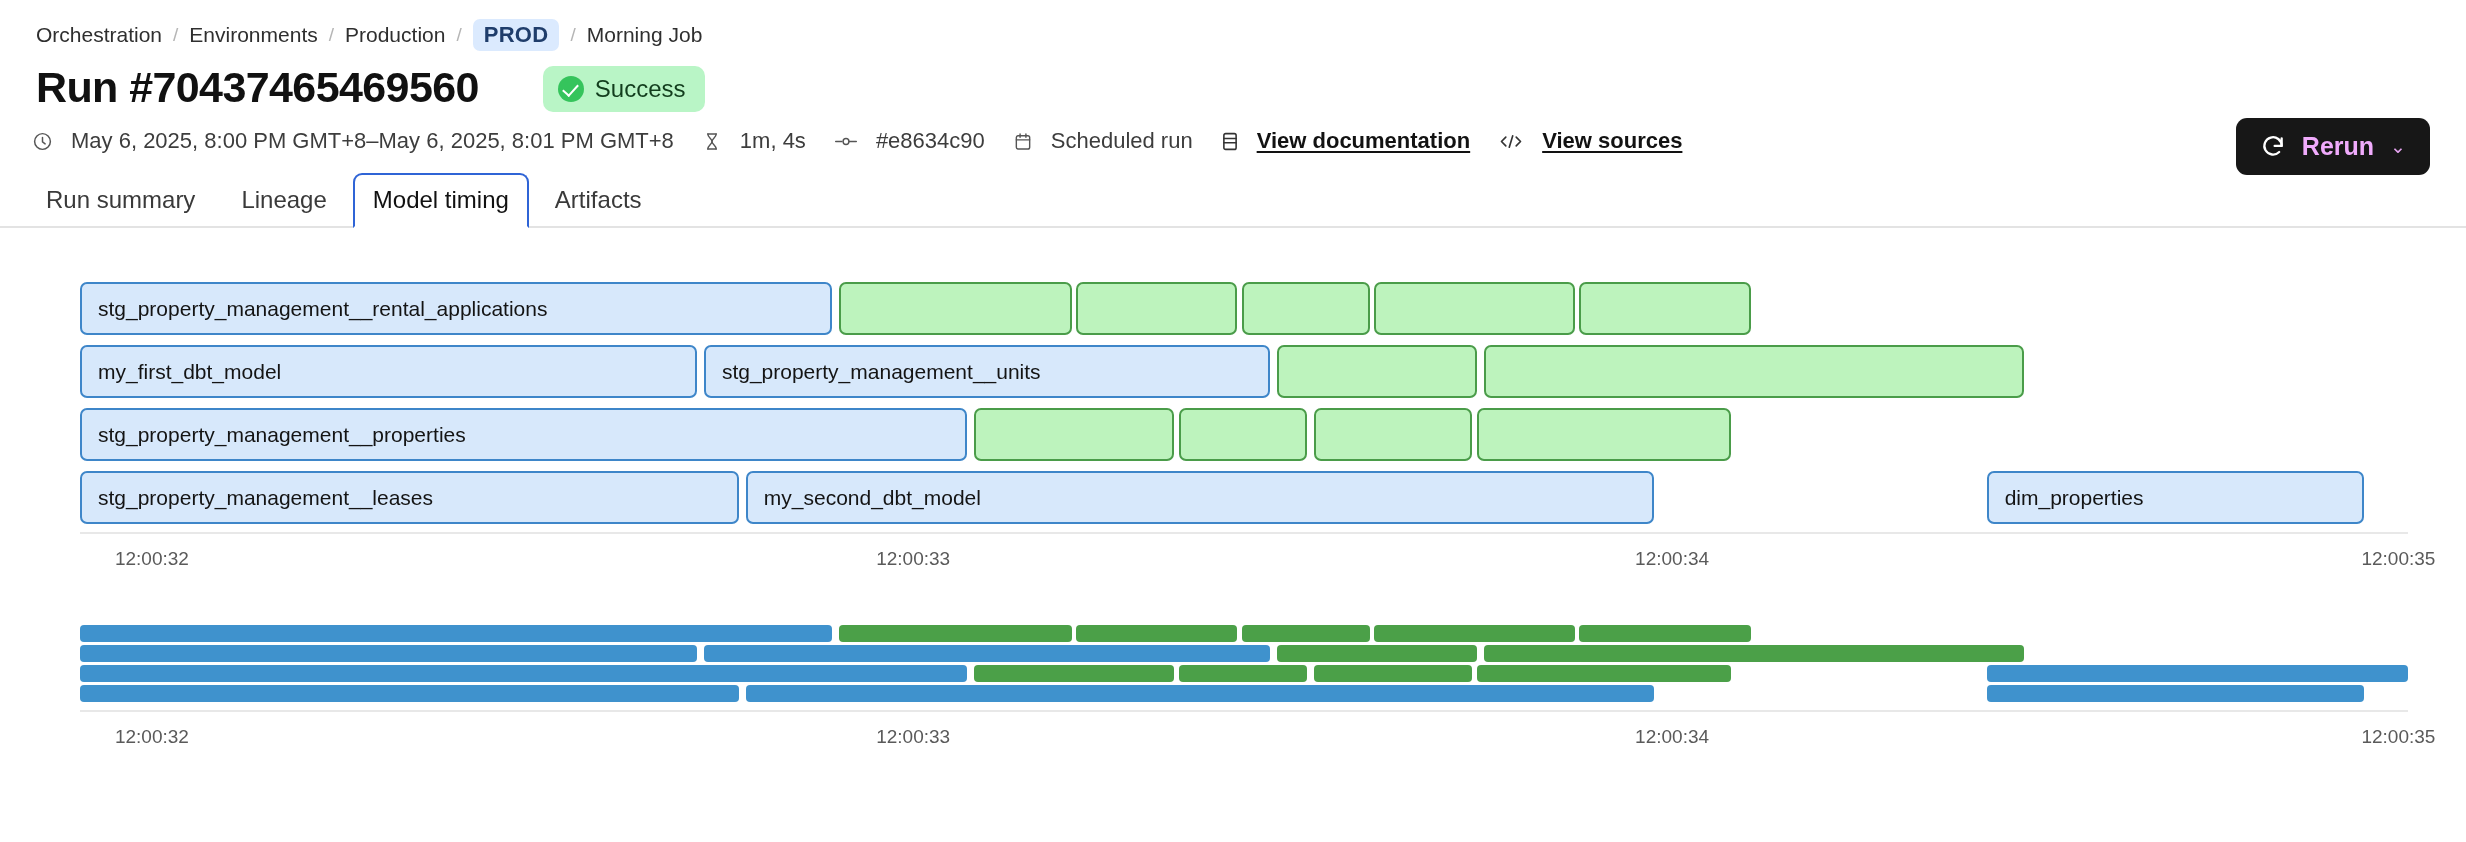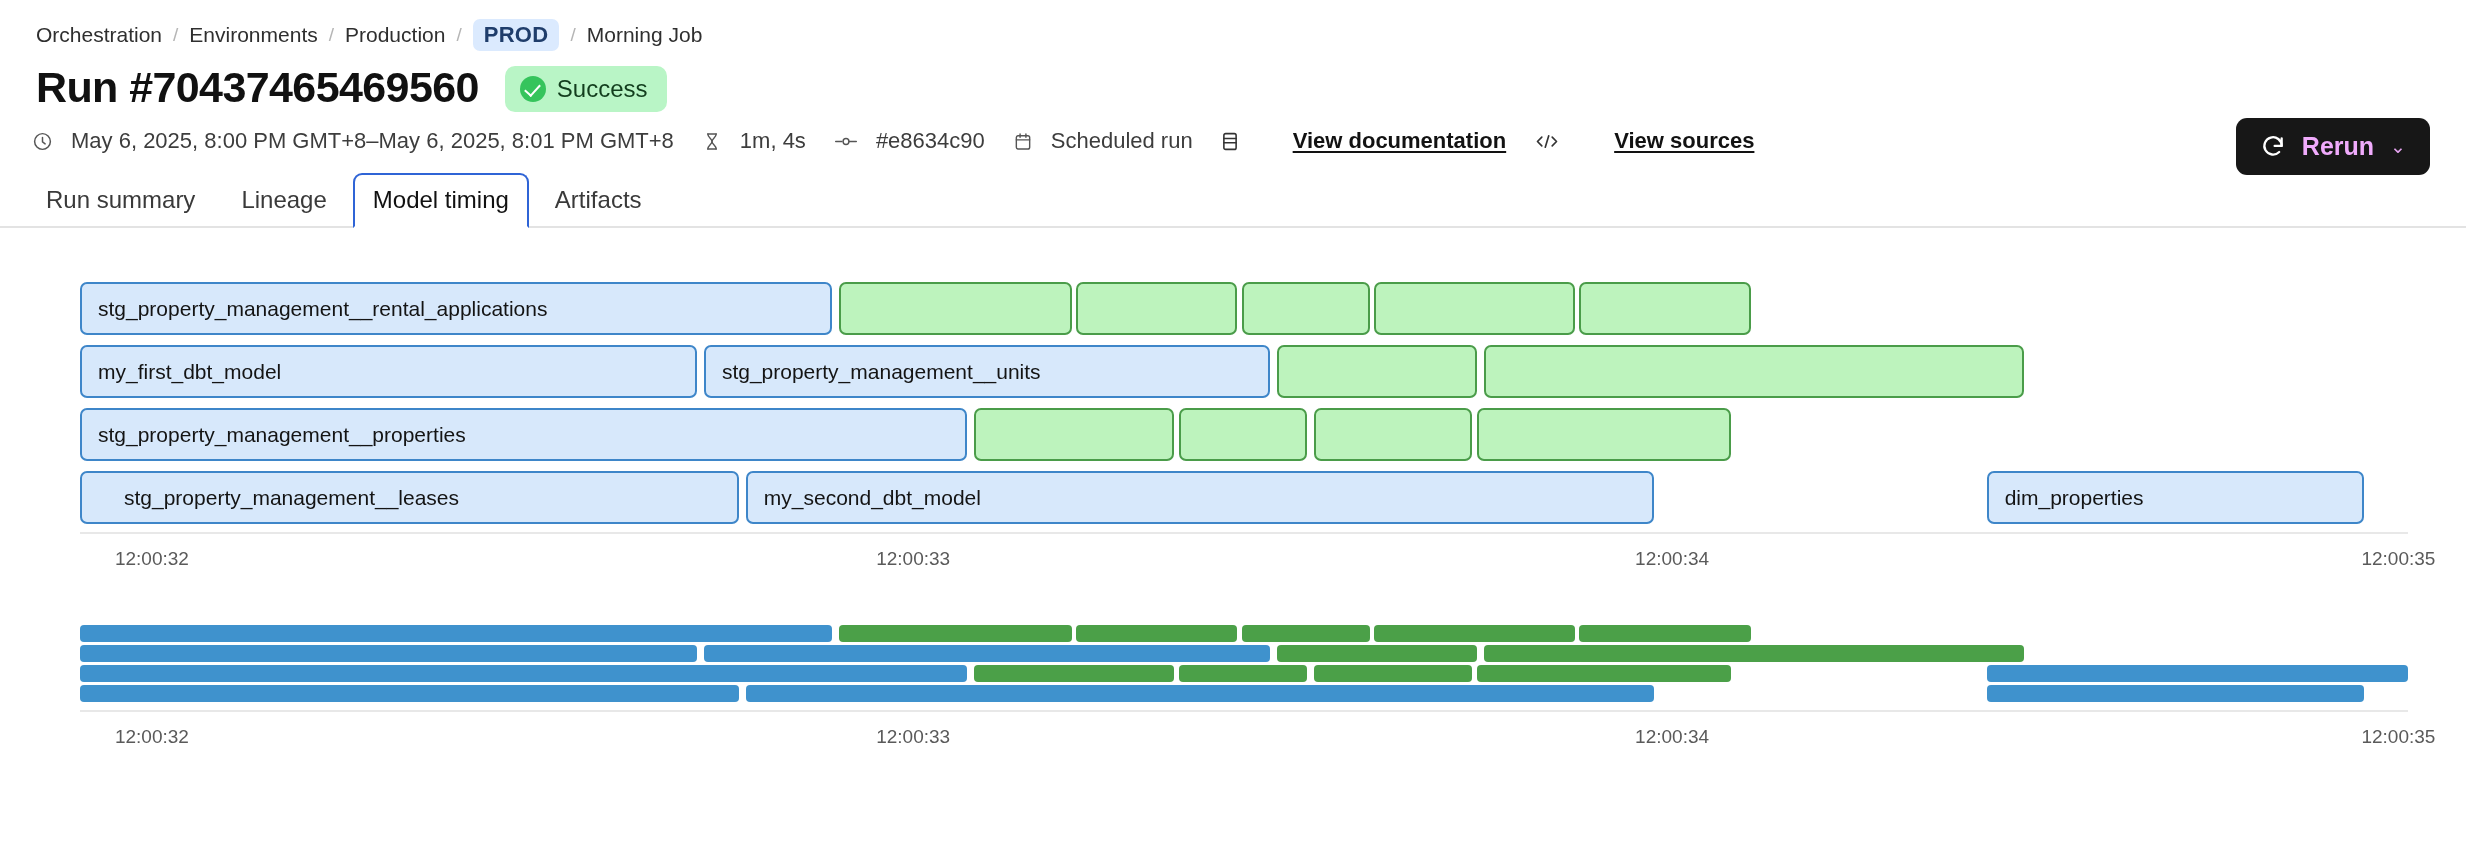--- a/index.html
+++ b/index.html
@@ -37,21 +37,21 @@
     height: 68px;
   }
   .page-title {
     font-size: 43px; font-weight: 700; letter-spacing: -.6px;
     color: #111; white-space: nowrap;
   }
   .status-badge {
     display: flex; align-items: center; gap: 11px;
     background: #b9f5c6; border-radius: 10px;
     padding: 9px 19px 9px 15px;
-    font-size: 24px; font-weight: 500; color: #123d1d;
+    font-size: 24px; font-weight: 500; color: #123d1d; margin-left: 38px;
   }
   .check-circle {
     width: 26px; height: 26px; border-radius: 50%;
     background: #35c45c; position: relative; flex: none;
   }
   .check-circle::after {
     content: ""; position: absolute;
     left: 8px; top: 5px; width: 7px; height: 13px;
     border: solid #ffffff; border-width: 0 2.6px 2.6px 0;
     transform: rotate(42deg);
@@ -72,21 +72,21 @@
   
   .meta-row {
     display: flex; align-items: center;
     gap: 28px;
     padding: 14px 0 0 32px;
     font-size: 22px; color: #3d3d3d;
     height: 44px;
   }
   .meta-item { display: flex; align-items: center; gap: 18px; white-space: nowrap; }
   .meta-item.link { color: #121212; font-weight: 700; }
-  .meta-item.link .lbl { text-decoration: underline; text-underline-offset: 3px; cursor: pointer; margin-left: 36px; }
+  .meta-item.link .lbl { text-decoration: underline; text-underline-offset: 3px; cursor: pointer; }
   .ic { flex: none; display: inline-flex; align-items: center; justify-content: center; color: #555; }
 
   
   .tabs {
     display: flex; align-items: flex-end;
     gap: 6px;
     padding-left: 26px;
     margin-top: 14px;
     height: 58px;
     border-bottom: 2px solid #e3e3e3;
@@ -274,21 +274,21 @@
       <div class="grow">
         <div class="bar blue" style="left: 0%; width: 38.1%;">
           <span class="bar-label">stg_property_management__properties</span>
         </div>
         <div class="bar green" style="left: 38.4%; width: 8.6%;"></div>
         <div class="bar green" style="left: 47.2%; width: 5.5%;"></div>
         <div class="bar green" style="left: 53%; width: 6.8%;"></div>
         <div class="bar green" style="left: 60%; width: 10.9%;"></div>
       </div>
       <div class="grow">
-        <div class="bar blue" style="left: 0%; width: 28.3%; padding-left: 26px;">
+        <div class="bar blue" style="left: 0%; width: 28.3%;">
           <span class="bar-label">stg_property_management__leases</span>
         </div>
         <div class="bar blue" style="left: 28.6%; width: 39%;">
           <span class="bar-label">my_second_dbt_model</span>
         </div>
         <div class="bar blue" style="left: 81.9%; width: 16.2%;">
           <span class="bar-label">dim_properties</span>
         </div>
       </div>
     </div>

